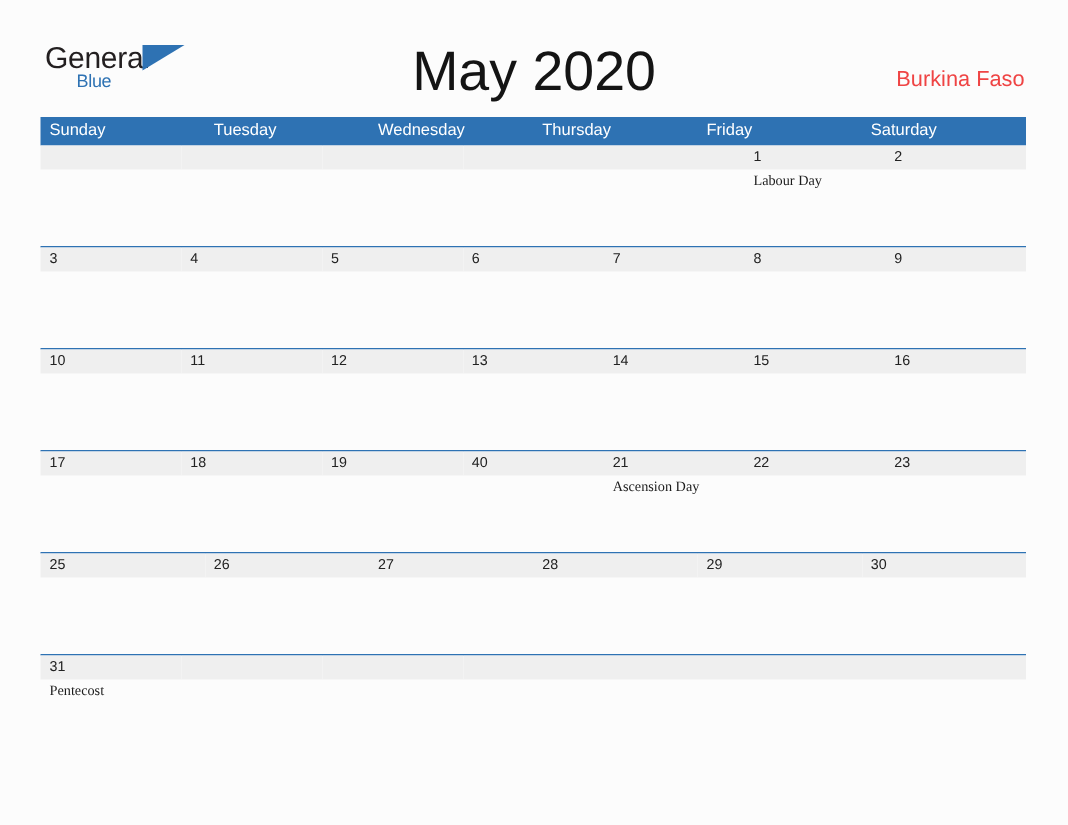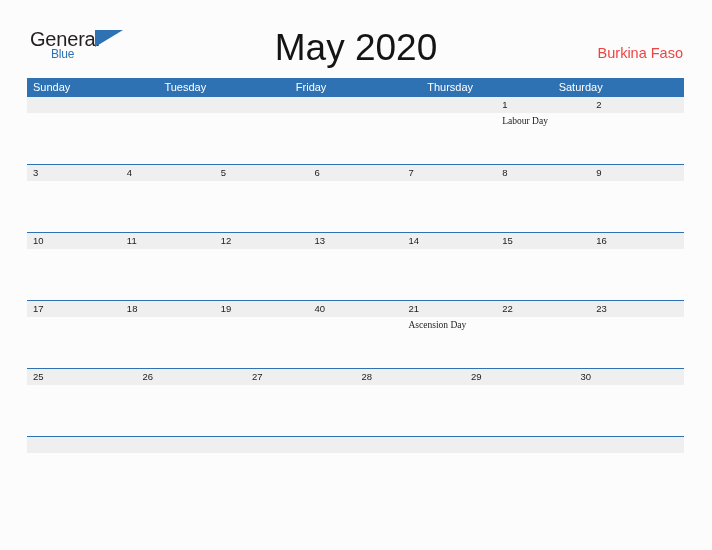--- a/index.html
+++ b/index.html
@@ -87,20 +87,21 @@
   .calendar {
     position: absolute;
     left: 27px;
     top: 78px;
     width: 657px;
   }
   .weekday-row {
     display: flex;
     background: #2e72b3;
     height: 19px;
+    justify-content: center;
   }
   .weekday {
     flex: 1 1 0;
     box-sizing: border-box;
     padding-left: 6px;
     font-size: 11px;
     line-height: 19px;
     color: #ffffff;
     white-space: nowrap;
     overflow: hidden;
@@ -162,22 +163,23 @@
     </div>
 
     <div class="title">May 2020</div>
     <div class="region">Burkina Faso</div>
   </div>
 
   <div class="calendar">
     <div class="weekday-row" id="weekday-row">
         <div class="weekday">Sunday</div>
         <div class="weekday">Tuesday</div>
+        <div class="weekday">Wednesday</div>
+        <div class="weekday">Thursday</div>
         <div class="weekday">Friday</div>
-        <div class="weekday">Thursday</div>
         <div class="weekday">Saturday</div>
       </div>
     <div id="weeks-container">
         <div class="week">
           <div class="week-days">
             <div class="day">
               <div class="day-number"></div>
               <div class="day-events"></div>
             </div>
             <div class="day">
@@ -330,20 +332,26 @@
             </div>
             <div class="day">
               <div class="day-number">30</div>
               <div class="day-events"></div>
             </div>
           </div>
         </div>
         <div class="week short">
           <div class="week-days">
             <div class="day">
+              <div class="day-number">31</div>
+              <div class="day-events">
+                <div class="event">Pentecost</div>
+              </div>
+            </div>
+            <div class="day">
               <div class="day-number"></div>
               <div class="day-events"></div>
             </div>
             <div class="day">
               <div class="day-number"></div>
               <div class="day-events"></div>
             </div>
             <div class="day">
               <div class="day-number"></div>
               <div class="day-events"></div>

